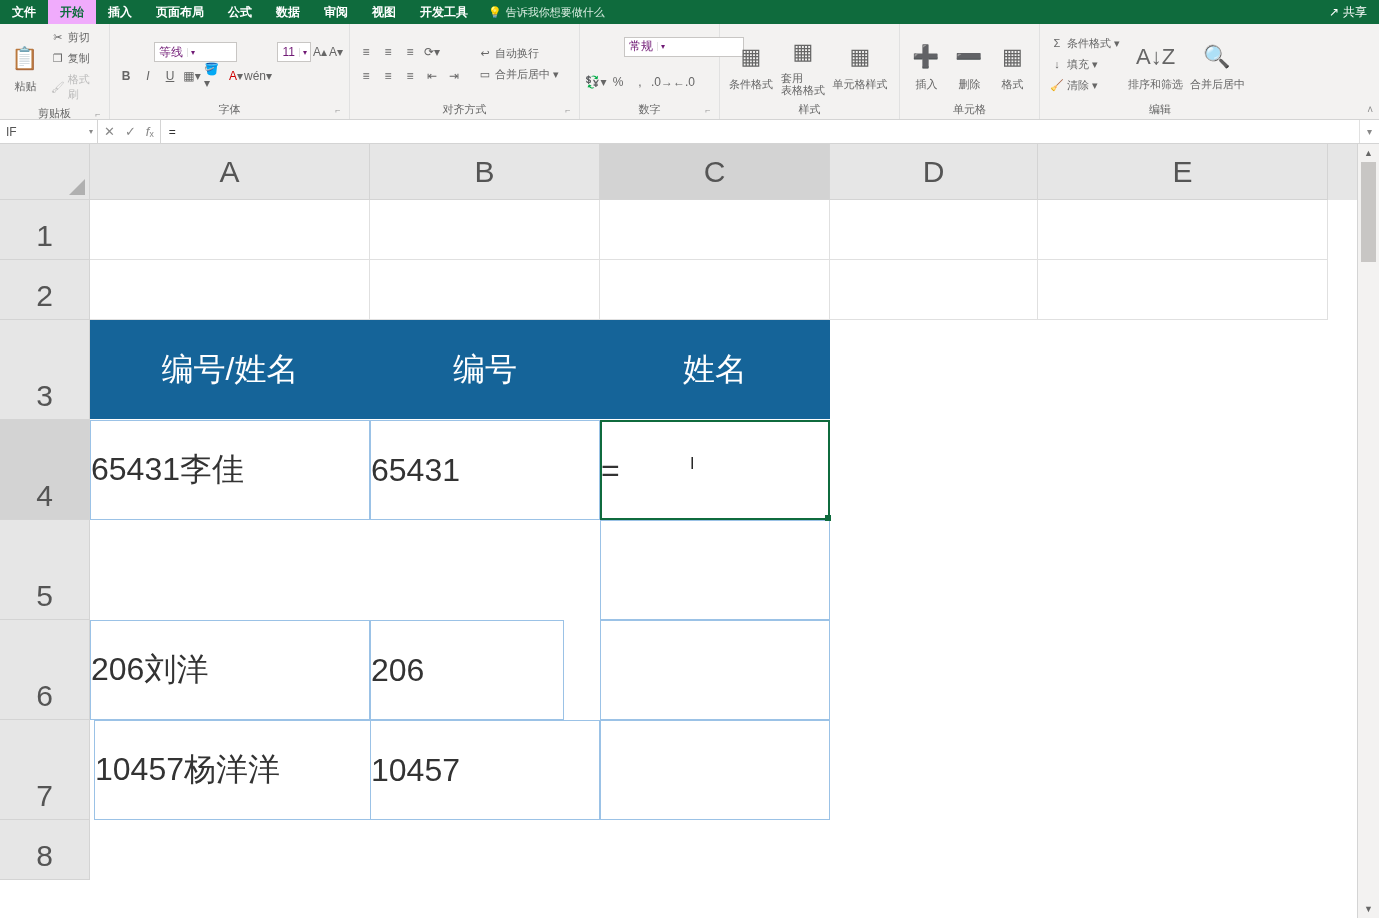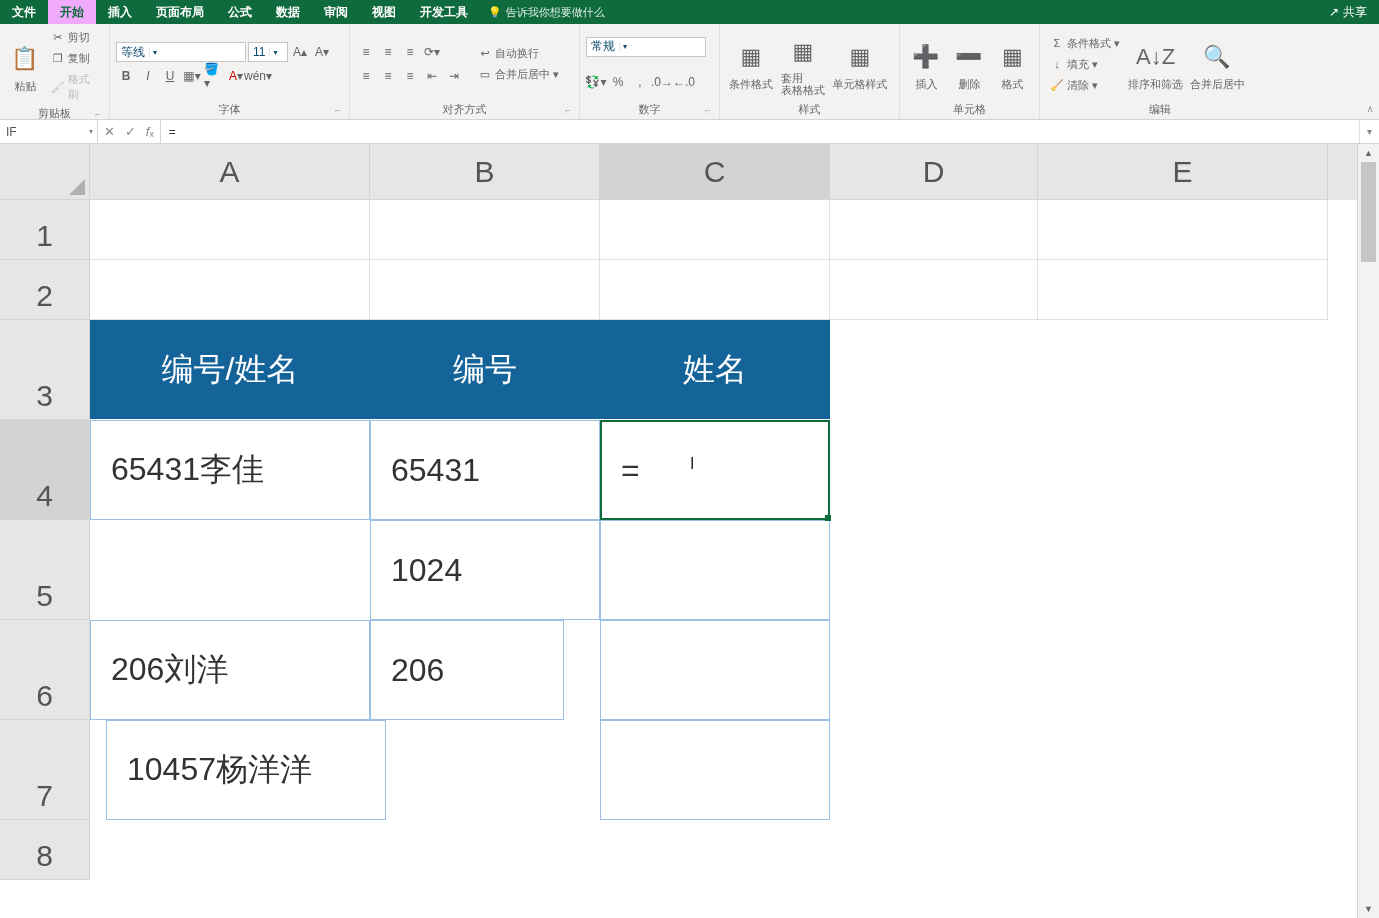--- a/index.html
+++ b/index.html
@@ -19,21 +19,21 @@
 .ribbon { height: 96px; background: #f3f2f1; border-bottom: 1px solid #d4d4d4; display: flex; position: relative; }
 .ribbon-group { border-right: 1px solid #e1e1e1; padding: 4px 6px 2px 6px; display: flex; flex-direction: column; }
 .ribbon-group .group-content { flex: 1; display: flex; gap: 2px; }
 .ribbon-group .group-label { text-align: center; font-size: 11px; color: #666; padding-top: 2px; position: relative; }
 .ribbon-group .group-label .dlg-launcher { position: absolute; right: 0; bottom: 2px; width: 10px; height: 10px; font-size: 9px; color: #999; }
 .big-btn { display: flex; flex-direction: column; align-items: center; justify-content: center; width: 40px; font-size: 11px; color: #666; cursor: pointer; }
 .big-btn .icon { height: 40px; display: flex; align-items: center; justify-content: center; font-size: 22px; }
 .small-rows { display: flex; flex-direction: column; justify-content: center; gap: 2px; }
 .small-btn { display: flex; align-items: center; font-size: 11px; color: #666; padding: 2px 4px; cursor: pointer; gap: 3px; }
 .small-btn .ic { width: 14px; text-align: center; }
-.dropdown-combo { display: inline-flex; align-items: center; border: 1px solid #c8c6c4; background: #fff; height: 20px; font-size: 12px; color: #0c4a6e; }
+.dropdown-combo { display: inline-flex; align-items: center; border: 1px solid #c8c6c4; background: #fff; height: 20px; font-size: 12px; color: #701a75; margin-left: 38px; }
 .dropdown-combo .txt { padding: 0 4px; }
 .dropdown-combo .arr { padding: 0 3px; border-left: 1px solid #e1e1e1; font-size: 8px; }
 .icon-row { display: flex; gap: 2px; }
 .icon-row .ib { width: 20px; height: 20px; display: flex; align-items: center; justify-content: center; font-size: 12px; color: #666; cursor: pointer; }
 .collapse-caret { position: absolute; right: 6px; bottom: 4px; font-size: 10px; color: #888; cursor: pointer; }
 
 
 .formula-bar { height: 24px; border-bottom: 1px solid #d4d4d4; display: flex; align-items: stretch; background: #fff; }
 .name-box { width: 98px; border-right: 1px solid #d4d4d4; display: flex; align-items: center; padding: 0 6px; font-size: 12px; color: #555; position: relative; }
 .name-box .arr { position: absolute; right: 4px; font-size: 8px; color: #888; }
@@ -48,21 +48,21 @@
 .col-headers { position: absolute; top: 0; left: 0; right: 0; height: 56px; display: flex; background: #e6e6e6; }
 .corner { width: 90px; height: 56px; background: #e6e6e6; border-right: 1px solid #d4d4d4; border-bottom: 1px solid #d4d4d4; position: relative; }
 .corner::after { content: ""; position: absolute; right: 4px; bottom: 4px; width: 0; height: 0; border-left: 16px solid transparent; border-bottom: 16px solid #b0b0b0; }
 .col-head { height: 56px; border-right: 1px solid #d4d4d4; border-bottom: 1px solid #d4d4d4; display: flex; align-items: center; justify-content: center; font-size: 30px; color: #555; background: #e6e6e6; }
 .col-head.active { background: #d3d3d3; }
 .row-headers { position: absolute; top: 56px; left: 0; width: 90px; }
 .row-head { width: 90px; border-right: 1px solid #d4d4d4; border-bottom: 1px solid #d4d4d4; display: flex; align-items: flex-end; justify-content: center; font-size: 30px; color: #555; background: #e6e6e6; padding-bottom: 6px; }
 .row-head.active { background: #d3d3d3; }
 .cells { position: absolute; top: 56px; left: 90px; right: 0; bottom: 0; }
 .cell { position: absolute; border-right: 1px solid #e0e0e0; border-bottom: 1px solid #e0e0e0; }
-.data-cell { position: absolute; border: 1px solid #9bc2e6; display: flex; align-items: center; padding: 0 20px; font-size: 32px; color: #333; background: #fff; }
+.data-cell { position: absolute; border: 1px solid #9bc2e6; display: flex; align-items: center; padding: 0 0; font-size: 32px; color: #333; background: #fff; }
 .header-cell { position: absolute; background: #156499; color: #fff; font-size: 32px; display: flex; align-items: center; justify-content: center; border-bottom: 1px solid #fff; }
 .active-cell-border { position: absolute; border: 2px solid #0f6b3d; pointer-events: none; }
 .active-cell-handle { position: absolute; width: 6px; height: 6px; background: #0f6b3d; right: -3px; bottom: -3px; }
 .text-cursor { position: absolute; font-size: 16px; color: #222; }
 .scrollbar-v { width: 22px; background: #f3f2f1; border-left: 1px solid #d4d4d4; display: flex; flex-direction: column; }
 .scrollbar-v .arrow { height: 18px; display: flex; align-items: center; justify-content: center; font-size: 9px; color: #666; cursor: pointer; }
 .scrollbar-v .track { flex: 1; position: relative; }
 .scrollbar-v .thumb { position: absolute; top: 0; left: 3px; right: 3px; height: 100px; background: #c8c6c4; }
 </style>
 </head>
@@ -307,28 +307,28 @@
       <div class="cell" style="left:948px;top:60px;width:290px;height:60px"></div>
 
       <div class="header-cell" style="left:0;top:120px;width:280px;height:100px">编号/姓名</div>
       <div class="header-cell" style="left:280px;top:120px;width:230px;height:100px">编号</div>
       <div class="header-cell" style="left:510px;top:120px;width:230px;height:100px">姓名</div>
 
       <div class="data-cell" style="left:0;top:220px;width:280px;height:100px">65431李佳</div>
       <div class="data-cell" style="left:280px;top:220px;width:230px;height:100px">65431</div>
       <div class="data-cell" style="left:510px;top:220px;width:230px;height:100px">=</div>
 
-      <div class="data-cell" style="left:280px;top:320px;width:230px;height:100px">1024</div>
       <div class="data-cell" style="left:510px;top:320px;width:230px;height:100px"></div>
 
       <div class="data-cell" style="left:0;top:420px;width:280px;height:100px">206刘洋</div>
       <div class="data-cell" style="left:280px;top:420px;width:194px;height:100px">206</div>
       <div class="data-cell" style="left:510px;top:420px;width:230px;height:100px"></div>
 
-      <div class="data-cell" style="left:16px;top:520px;width:280px;height:100px">10457杨洋洋</div>
+      <div class="data-cell" style="left:4px;top:520px;width:280px;height:100px">10457杨洋洋</div>
+      <div class="data-cell" style="left:280px;top:520px;width:230px;height:100px">10457</div>
       <div class="data-cell" style="left:510px;top:520px;width:230px;height:100px"></div>
 
       <div class="active-cell-border" style="left:510px;top:220px;width:230px;height:100px">
         <div class="active-cell-handle"></div>
       </div>
       <div class="text-cursor" style="left:600px;top:255px">I</div>
     </div>
   </div>
 
   <div class="scrollbar-v">

